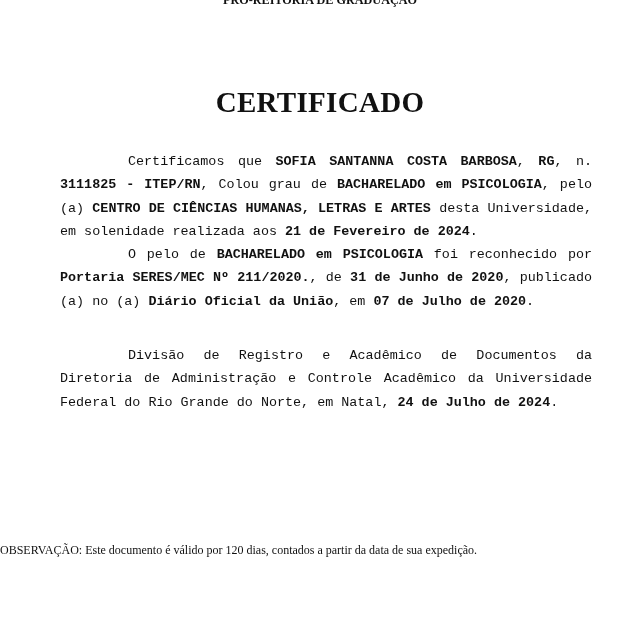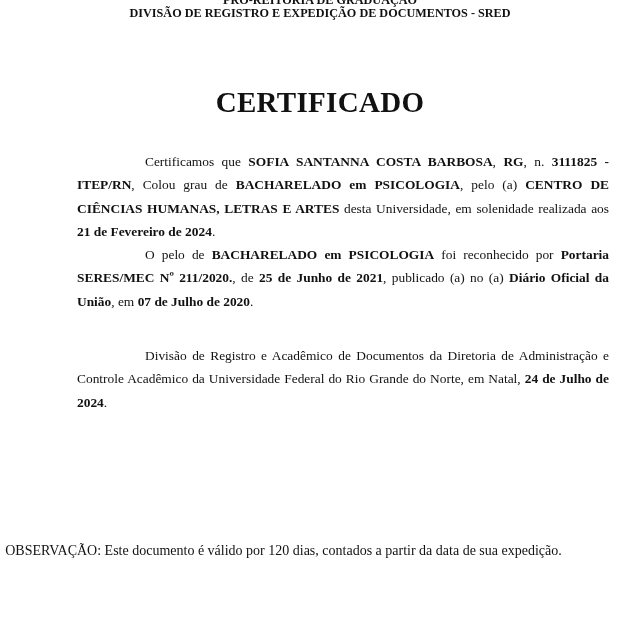--- a/index.html
+++ b/index.html
@@ -3,39 +3,38 @@
 <meta charset="utf-8">
 <style>
   html, body { margin: 0; padding: 0; background: #ffffff; }
   body { width: 640px; height: 640px; overflow: hidden; position: relative;
          font-family: "Liberation Serif", "DejaVu Serif", serif; color: #111; }
   .header { position: absolute; top: -6px; left: 0; width: 640px; text-align: center;
             font-weight: bold; font-size: 12.2px; line-height: 12.5px; }
   .header div { white-space: nowrap; }
   .title { position: absolute; top: 86px; left: 0; width: 640px; text-align: center;
            font-weight: bold; font-size: 29px; letter-spacing: 0.3px; }
-  .para { position: absolute; left: 77px; width: 532px; font-size: 13.4px;
-          line-height: 23.3px; text-align: justify; }
+  .para { position: absolute; left: 60px; width: 532px; font-size: 13.4px;
+          line-height: 23.3px; text-align: justify; font-family: Liberation Mono, monospace; }
   .para .indent { display: inline-block; width: 68px; }
   .p1 { top: 150px; }
   .p2 { top: 243px; }
   .p3 { top: 344px; }
   b { font-weight: bold; }
-  .obs { position: absolute; top: 543px; left: 0; width: 567px; text-align: center;
-         font-size: 14px; white-space: nowrap; }
+  .obs { position: absolute; top: 543px; left: 0; width: 567px; 
+         font-size: 12px; white-space: nowrap; }
 </style>
 </head>
 <body>
 
 <div class="header">
   <div>PRÓ-REITORIA DE GRADUAÇÃO</div>
-  <div>DIVISÃO DE REGISTRO E EXPEDIÇÃO DE DOCUMENTOS - SRED</div>
 </div>
 
 <div class="title">CERTIFICADO</div>
 
 <div class="para p1"><span class="indent"></span><span>Certificamos que </span><b>SOFIA SANTANNA COSTA BARBOSA</b><span>, </span><b>RG</b><span>, n. </span><b>3111825 - ITEP/RN</b><span>, Colou grau de </span><b>BACHARELADO em PSICOLOGIA</b><span>, pelo (a) </span><b>CENTRO DE CIÊNCIAS HUMANAS, LETRAS E ARTES</b><span> desta Universidade, em solenidade realizada aos </span><b>21 de Fevereiro de 2024</b><span>.</span></div>
 
-<div class="para p2"><span class="indent"></span><span>O pelo de </span><b>BACHARELADO em PSICOLOGIA</b><span> foi reconhecido por </span><b>Portaria SERES/MEC Nº 211/2020.</b><span>, de </span><b>25 de Junho de 2021</b><span>, publicado (a) no (a) </span><b>Diário Oficial da União</b><span>, em </span><b>07 de Julho de 2020</b><span>.</span></div>
+<div class="para p2"><span class="indent"></span><span>O pelo de </span><b>BACHARELADO em PSICOLOGIA</b><span> foi reconhecido por </span><b>Portaria SERES/MEC Nº 211/2020.</b><span>, de </span><b>31 de Junho de 2020</b><span>, publicado (a) no (a) </span><b>Diário Oficial da União</b><span>, em </span><b>07 de Julho de 2020</b><span>.</span></div>
 
 <div class="para p3"><span class="indent"></span><span>Divisão de Registro e Acadêmico de Documentos da Diretoria de Administração e Controle Acadêmico da Universidade Federal do Rio Grande do Norte, em Natal, </span><b>24 de Julho de 2024</b><span>.</span></div>
 
 <div class="obs">OBSERVAÇÃO: Este documento é válido por 120 dias, contados a partir da data de sua expedição.</div>
 
 </body></html>

